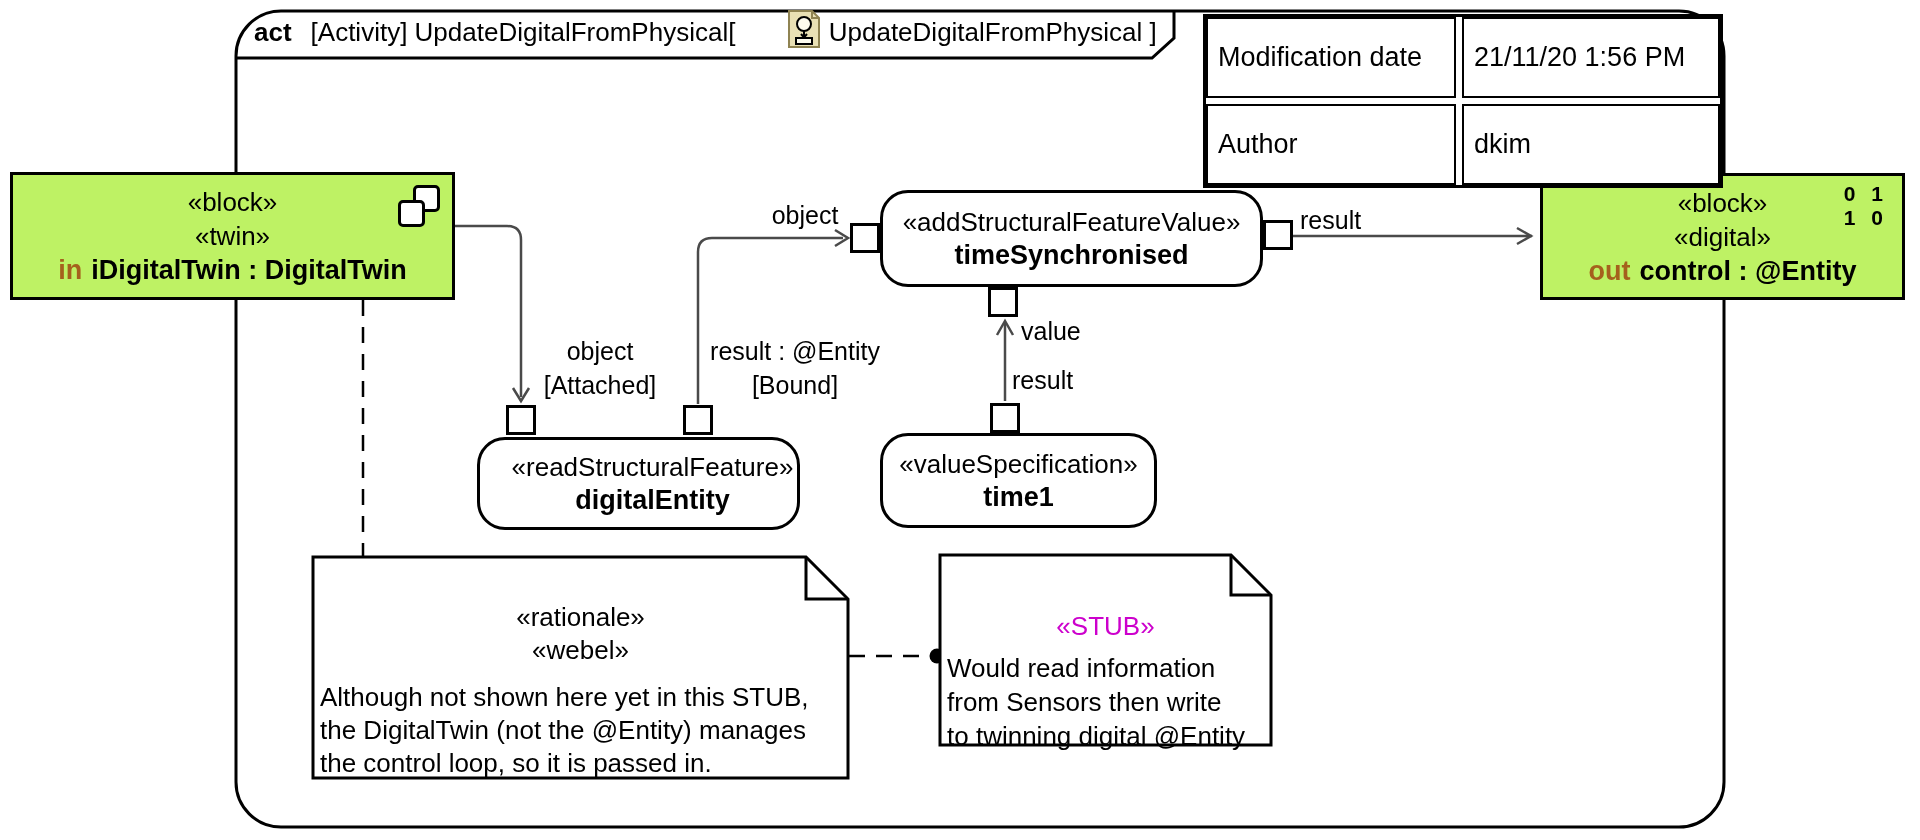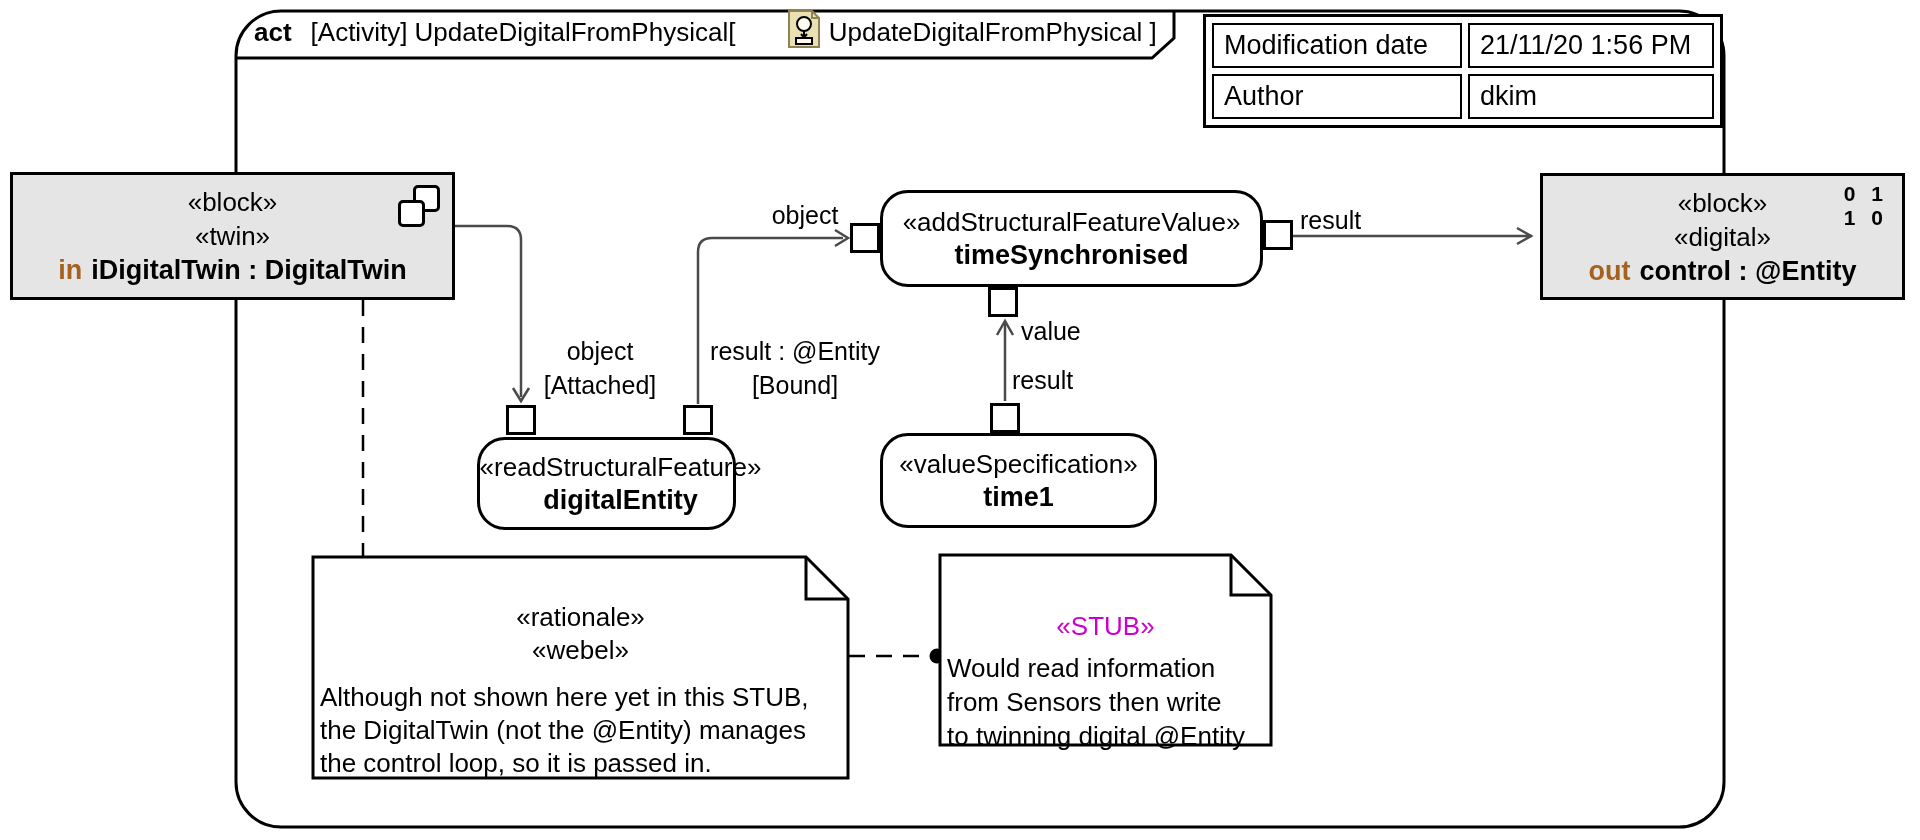--- a/index.html
+++ b/index.html
@@ -6,49 +6,49 @@
   #stage{position:relative;width:1920px;height:840px;background:#ffffff;
          font-family:"Liberation Sans",sans-serif;color:#000;overflow:hidden;}
   #shape-layer{position:absolute;left:0;top:0;z-index:1;}
   
   .frame-header-text{position:absolute;left:254px;top:13px;height:38px;z-index:6;
       display:flex;align-items:center;font-size:26px;white-space:pre;}
   .frame-header-text b{font-weight:bold;}
   .hdr-seg{margin-left:19px;}
   .act-icon{margin:0 8px;display:inline-block;}
   
-  .info-table{position:absolute;left:1203px;top:14px;width:520px;height:114px;
+  .info-table{position:absolute;left:1203px;top:14px;width:520px;height:174px;
       border:3px solid #000;box-sizing:border-box;z-index:6;background:#fff;
       display:grid;grid-template-columns:250px 1fr;grid-template-rows:1fr 1fr;
-      gap:6px;padding:6px;}
+      gap:6px;}
   .info-cell{border:2.5px solid #000;box-sizing:border-box;display:flex;
       align-items:center;padding-left:10px;font-size:27px;background:#fff;}
   
-  .blk{position:absolute;background:#e5e5e5;border:3px solid #000;box-sizing:border-box;
+  .blk{position:absolute;background:#bef264;border:3px solid #000;box-sizing:border-box;
       z-index:4;display:flex;flex-direction:column;justify-content:center;
       align-items:center;font-size:26px;line-height:34px;text-align:center;}
   .blk .name-line{font-weight:bold;font-size:27px;}
   .dir{color:#a5611d;font-weight:bold;margin-right:9px;text-align:right;}
   #blk-in{left:10px;top:172px;width:445px;height:128px;}
   #blk-out{left:1540px;top:173px;width:365px;height:127px;}
   .digits-badge{position:absolute;top:6px;right:14px;font-weight:bold;font-size:21px;
       line-height:24px;letter-spacing:5px;text-align:left;white-space:pre;}
   
   .copies{position:absolute;top:10px;right:12px;width:42px;height:42px;}
   .copies .sq{position:absolute;width:27px;height:27px;border:3px solid #000;
       border-radius:5px;background:#fff;box-sizing:border-box;}
   .copies .back{right:0;top:0;}
   .copies .front{left:0;bottom:0;}
   
   .action{position:absolute;background:#fff;border:3px solid #000000;border-radius:28px;
       box-sizing:border-box;z-index:4;display:flex;flex-direction:column;
       justify-content:center;align-items:center;font-size:26px;line-height:33px;}
   .action .a-name{font-weight:bold;font-size:27px;}
   #act-timesync{left:880px;top:190px;width:383px;height:97px;}
-  #act-digent{left:477px;top:437px;width:259px;height:93px;padding-left:28px;}
+  #act-digent{left:477px;top:437px;width:323px;height:93px;padding-left:28px;}
   #act-time1{left:880px;top:433px;width:277px;height:95px;}
   
   .pin{position:absolute;width:30px;height:30px;border:3px solid #000;
       background:#fff;box-sizing:border-box;z-index:5;}
   
   .lbl{position:absolute;z-index:6;font-size:25px;line-height:34px;white-space:pre;}
   .lbl.center{text-align:center;}
   
   .note-text{position:absolute;z-index:6;font-size:26px;line-height:33px;}
   .note-stereos{text-align:center;}

